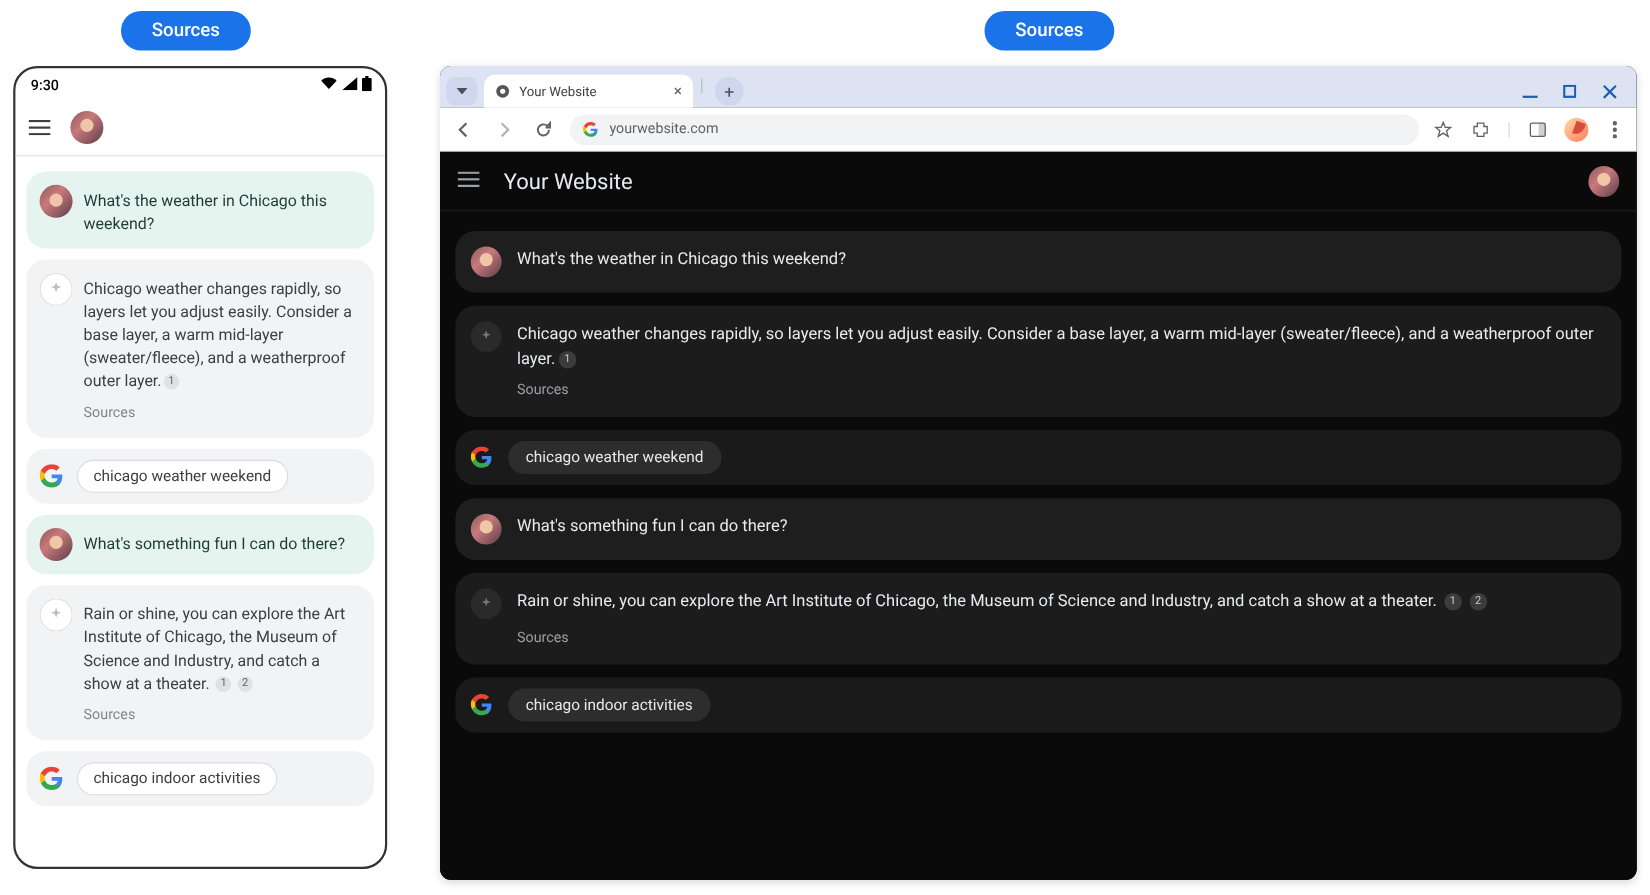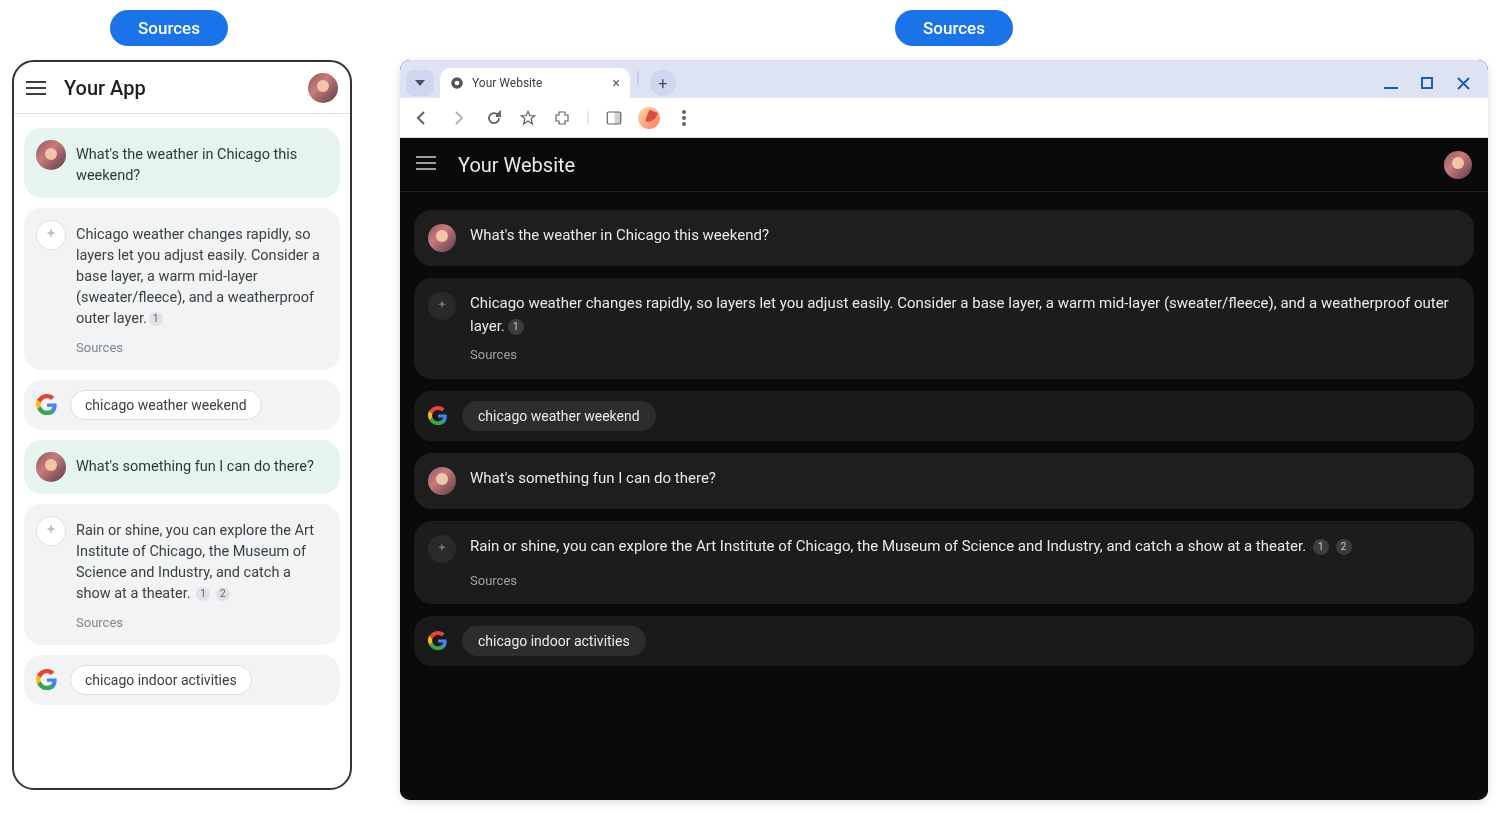--- a/index.html
+++ b/index.html
@@ -186,30 +186,50 @@
     padding:7px 16px;font-size:14px;
   }
 </style>
 </head>
 <body>
 
 <div class="label-pill label-mobile">Sources</div>
 <div class="label-pill label-desktop">Sources</div>
 
 <div class="device">
+  <div class="status-bar">
+    <span>9:30</span>
+    <span class="status-icons">
+      <span class="wifi-icon">
+        <svg width="16" height="12" viewBox="0 0 16 12">
+            <path d="M8 11L1 3.5C3 1.5 5.5 .5 8 .5s5 1 7 3L8 11z" fill="#000"></path>
+          </svg>
+      </span>
+      <span class="signal-icon">
+        <svg width="14" height="12" viewBox="0 0 14 12">
+            <path d="M0 12L14 12 14 0z" fill="#000"></path>
+          </svg>
+      </span>
+      <span class="batt-icon">
+        <svg width="9" height="14" viewBox="0 0 9 14">
+            <rect x="0" y="2" width="9" height="12" rx="1" fill="#000"></rect>
+            <rect x="3" y="0" width="3" height="2" fill="#000"></rect>
+          </svg>
+      </span>
+    </span>
+  </div>
 
   <div class="app-bar">
     <span class="hamburger">
       <svg width="20" height="14" viewBox="0 0 20 14">
           <rect width="20" height="2" fill="#3c4043"></rect>
           <rect y="6" width="20" height="2" fill="#3c4043"></rect>
           <rect y="12" width="20" height="2" fill="#3c4043"></rect>
         </svg>
     </span>
-    <span class="app-title">Your App</span>
     <span class="avatar-sm"></span>
   </div>
 
   <div class="chat-area">
 
     <div class="bubble user">
       <span class="avatar-sm" style="width:30px;height:30px"></span>
       <div class="txt">What's the weather in Chicago this weekend?</div>
     </div>
 
@@ -319,20 +339,29 @@
     <span class="nav-btn">
         <svg width="16" height="16" viewBox="0 0 16 16">
           <path d="M6 2l6 6-6 6" stroke="#b0b3b8" stroke-width="2" fill="none"></path>
         </svg>
       </span>
     <span class="nav-btn">
         <svg width="16" height="16" viewBox="0 0 16 16">
           <path d="M13 8a5 5 0 11-1.5-3.5L14 2v4h-4" stroke="#5f6368" stroke-width="1.8" fill="none"></path>
         </svg>
       </span>
+    <div class="omnibox">
+      <svg viewBox="0 0 48 48" width="14" height="14">
+          <path fill="#4285F4" d="M45 24.5c0-1.6-.1-2.8-.4-4H24v7.3h11.9c-.5 3-2.2 5.5-4.8 7.2v5.9h7.7C43.4 36.6 45 31 45 24.5z"></path>
+          <path fill="#34A853" d="M24 46c6.5 0 11.9-2.1 15.8-5.9l-7.7-5.9c-2.1 1.4-4.9 2.3-8.1 2.3-6.2 0-11.5-4.2-13.4-9.8H2.7v6.1C6.6 41 14.7 46 24 46z"></path>
+          <path fill="#FBBC05" d="M10.6 26.7c-.5-1.4-.8-3-.8-4.7s.3-3.2.8-4.7v-6.1H2.7C1 14.7 0 18.6 0 22s1 7.3 2.7 10.8l7.9-6.1z"></path>
+          <path fill="#EA4335" d="M24 9.5c3.5 0 6.6 1.2 9.1 3.6l6.8-6.8C35.9 2.4 30.5 0 24 0 14.7 0 6.6 5 2.7 12.8l7.9 6.1C12.5 13.7 17.8 9.5 24 9.5z"></path>
+        </svg>
+      <span>yourwebsite.com</span>
+    </div>
     <div class="addr-icons">
       <span class="addr-icon">
           <svg width="18" height="18" viewBox="0 0 24 24">
             <path d="M12 3l2.5 6H21l-5 4 2 7-6-4-6 4 2-7-5-4h6.5z" fill="none" stroke="#5f6368" stroke-width="1.6"></path>
           </svg>
         </span>
       <span class="addr-icon">
           <svg width="18" height="18" viewBox="0 0 24 24">
             <path d="M4 8h4V4h8v4h4v8h-4v4H8v-4H4z" fill="none" stroke="#5f6368" stroke-width="1.6"></path>
           </svg>

